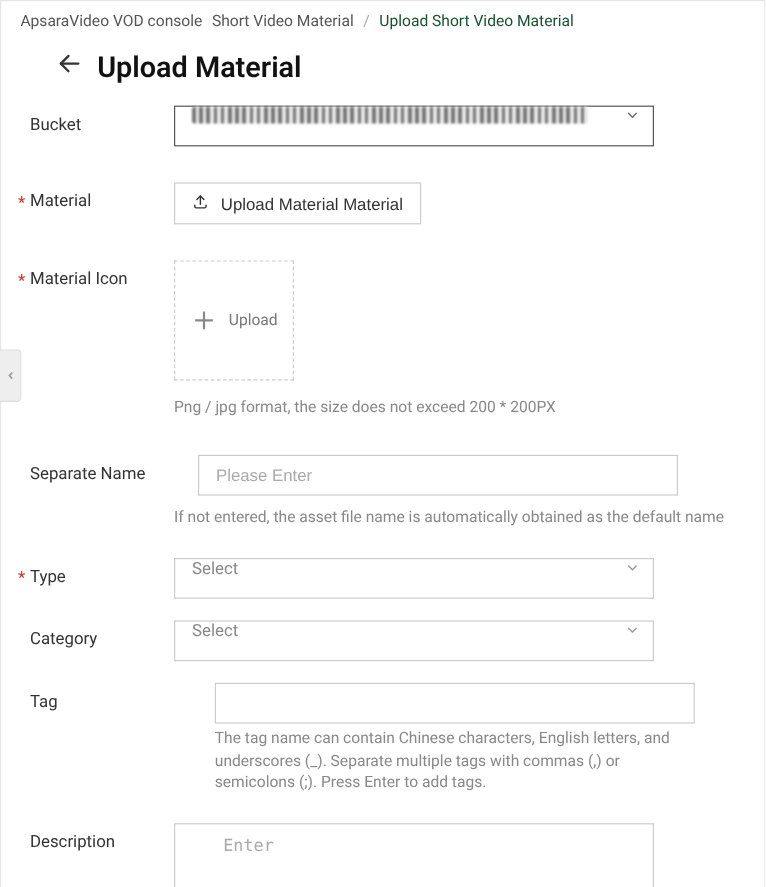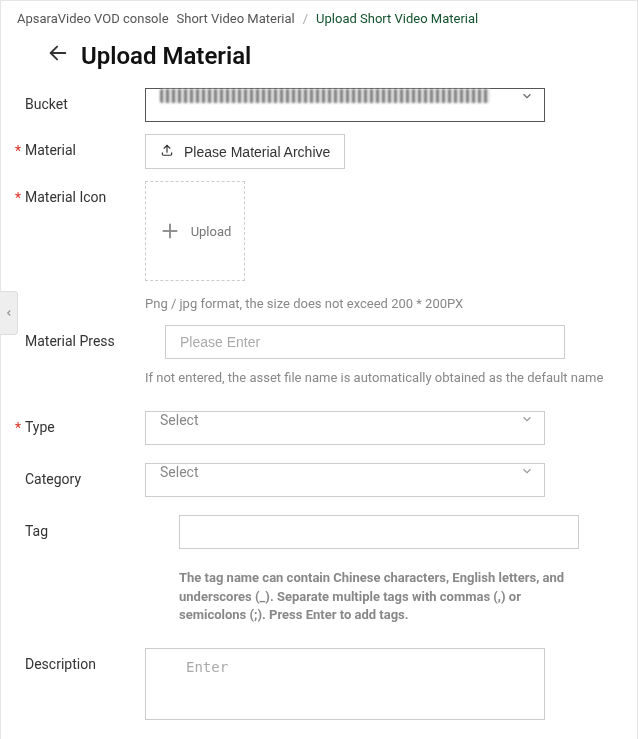--- a/index.html
+++ b/index.html
@@ -31,21 +31,21 @@
     align-items: flex-start;
     gap: 12px;
     margin-left: 22px;
   }
   .header h1 { font-size: 24px; font-weight: 600; color: #111; }
   .back-arrow { width: 22px; height: 22px; display:flex; align-items:center; cursor:pointer; }
   .form { padding: 0 24px; }
   .row {
     display: flex;
     align-items: flex-start;
-    margin-bottom: 12px;
+    margin-bottom: 30px;
   }
   .label-col {
     width: 120px;
     flex-shrink: 0;
     padding-top: 8px;
     font-size: 14px;
     color: #333;
     position: relative;
   }
   .required::before {
@@ -190,21 +190,21 @@
       <div class="label-col required">Material</div>
       <div class="input-col">
         <button class="upload-archive">
           <span>
             <svg class="icon-sm" viewBox="0 0 24 24" fill="none" stroke="#333" stroke-width="2" stroke-linecap="round" stroke-linejoin="round">
                 <path d="M4 17v2a2 2 0 0 0 2 2h12a2 2 0 0 0 2-2v-2"></path>
                 <polyline points="7 9 12 4 17 9"></polyline>
                 <line x1="12" y1="4" x2="12" y2="16"></line>
               </svg>
           </span>
-          <span>Please Material Archive</span>
+          <span>Upload Material Material</span>
         </button>
       </div>
     </div>
 
     <div class="row">
       <div class="label-col required">Material Icon</div>
       <div class="input-col">
         <div class="upload-area">
           <span class="plus-icon">
             <svg viewBox="0 0 24 24" width="22" height="22" fill="none" stroke="#888" stroke-width="2">
@@ -212,21 +212,21 @@
                 <line x1="4" y1="12" x2="20" y2="12"></line>
               </svg>
           </span>
           <span>Upload</span>
         </div>
         <div class="hint">Png / jpg format, the size does not exceed 200 * 200PX</div>
       </div>
     </div>
 
     <div class="row" style="margin-bottom:24px;">
-      <div class="label-col">Material Press</div>
+      <div class="label-col">Separate Name</div>
       <div class="input-col" style="max-width:none;">
         <input class="text-input" style="max-width: 400px; margin-left: 20px;" placeholder="Please Enter">
         <div class="hint" style="margin-top:10px;">If not entered, the asset file name is automatically obtained as the default name</div>
       </div>
     </div>
 
     <div class="row" style="margin-bottom:18px;">
       <div class="label-col required">Type</div>
       <div class="input-col">
         <div class="select light">
@@ -251,21 +251,21 @@
               </svg>
           </span>
         </div>
       </div>
     </div>
 
     <div class="row" style="margin-bottom:24px;gap:34px;">
       <div class="label-col">Tag</div>
       <div class="input-col">
         <input class="text-input" style="">
-        <div class="hint" style="margin-top:20px;font-weight:bold;">The tag name can contain Chinese characters, English letters, and underscores (_). Separate multiple tags with commas (,) or semicolons (;). Press Enter to add tags.</div>
+        <div class="hint" style="margin-top:4px;">The tag name can contain Chinese characters, English letters, and underscores (_). Separate multiple tags with commas (,) or semicolons (;). Press Enter to add tags.</div>
       </div>
     </div>
 
     <div class="row" style="margin-bottom:0;">
       <div class="label-col">Description</div>
       <div class="input-col">
         <textarea class="text-input" placeholder="Enter" style=""></textarea>
       </div>
     </div>
 

